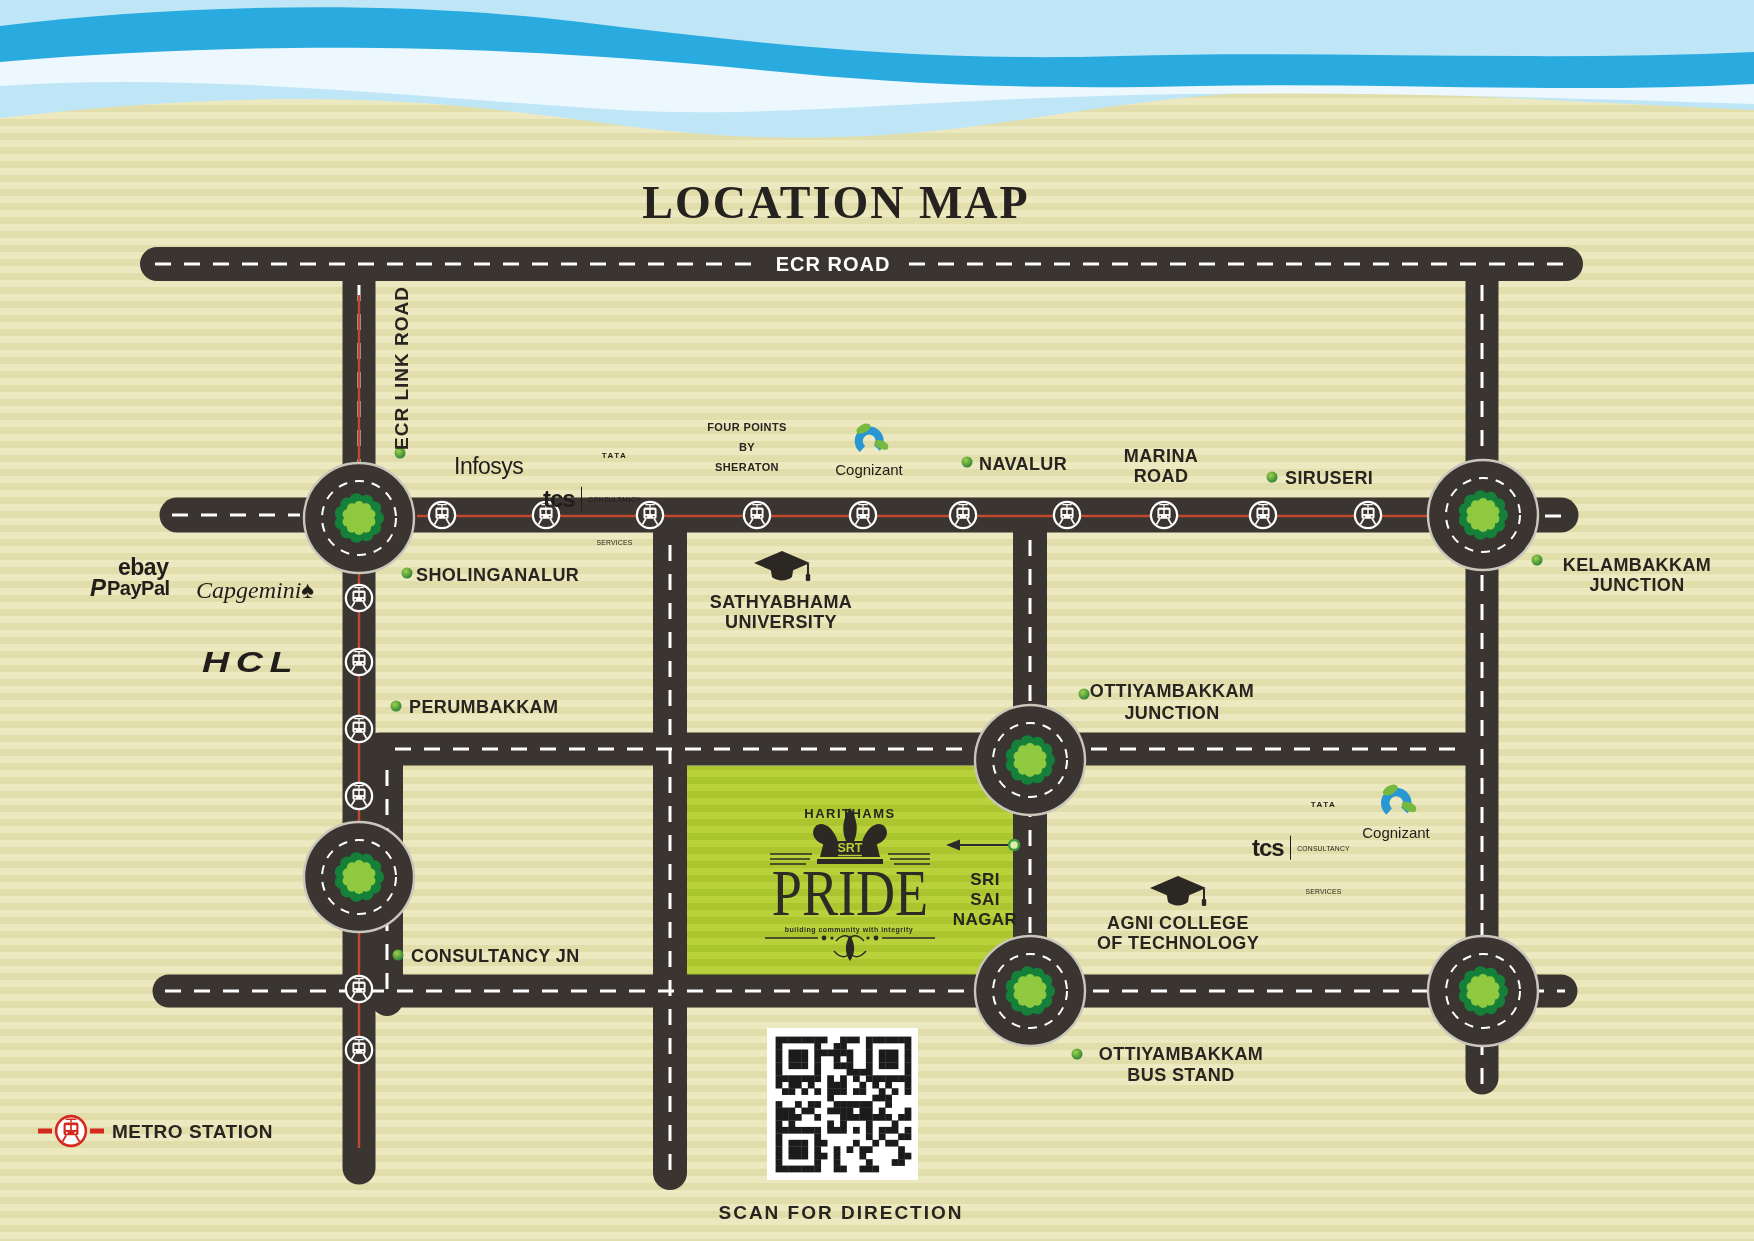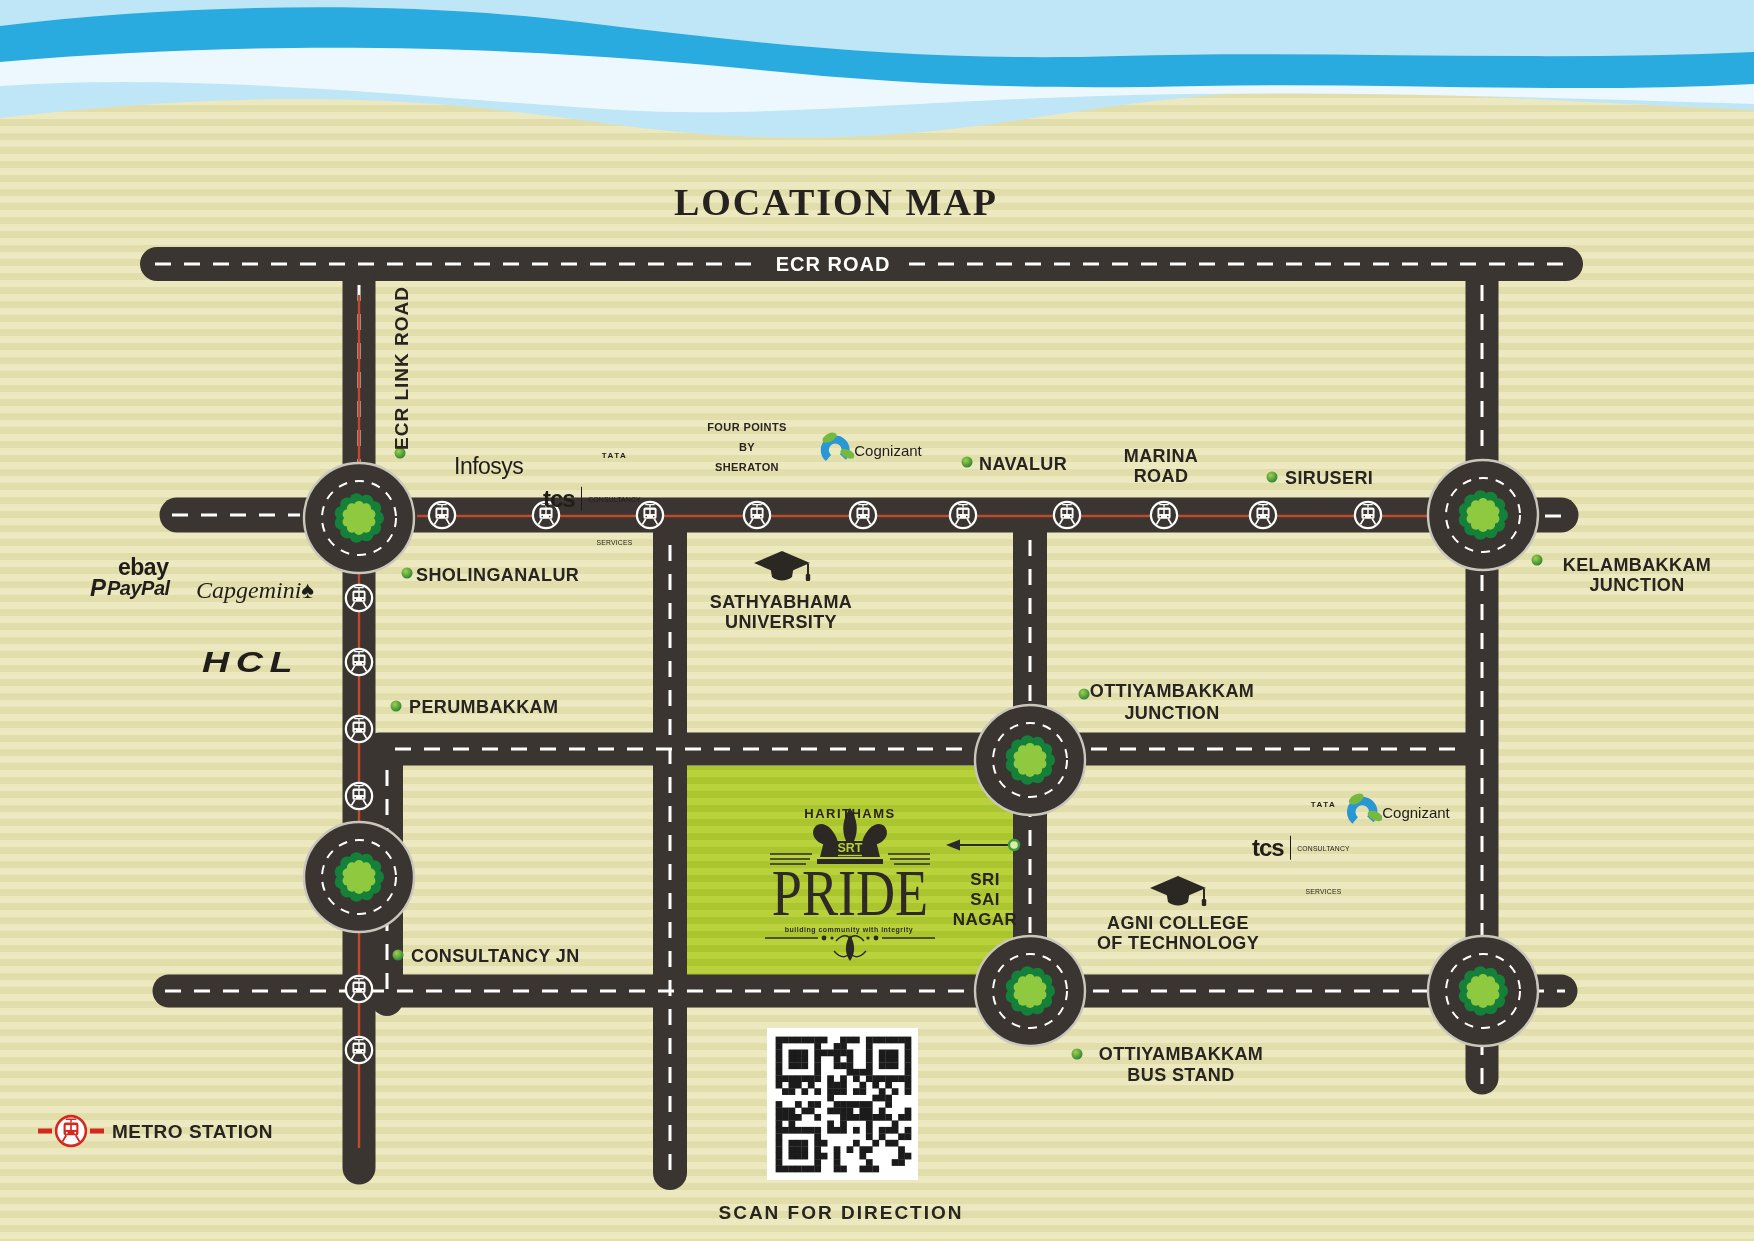--- a/index.html
+++ b/index.html
@@ -9,44 +9,44 @@
     font-family:"Liberation Sans",sans-serif;
   }
   svg.map{position:absolute;left:0;top:0;}
   .lbl{
     position:absolute;font-weight:bold;font-size:18px;color:#282420;
     letter-spacing:.4px;white-space:pre-line;line-height:21px;z-index:5;
   }
   .center{transform:translate(-50%,-50%);text-align:center;}
   .leftmid{transform:translate(0,-50%);}
   .title{
-    font-family:"Liberation Serif",serif;font-size:38px;letter-spacing:2px;
+    font-family:"Liberation Serif",serif;font-size:46px;letter-spacing:2px;
     color:#262220;font-weight:bold;white-space:nowrap;
   }
   .roadlbl{
     font-size:20px;color:#fff;background:#3a3531;padding:2px 14px;
     letter-spacing:1px;white-space:nowrap;
   }
   .vroadlbl{
     transform:translate(-50%,-50%) rotate(-90deg);font-size:19px;
     letter-spacing:1px;white-space:nowrap;
   }
   .logo{position:absolute;z-index:5;color:#201d1a;}
   .infosys{font-size:23px;letter-spacing:-.5px;transform:translate(0,-50%);}
   .tcswrap{display:flex;align-items:center;transform:translate(0,-50%);margin-top:32px;}
   .tcs{font-size:24px;font-weight:bold;letter-spacing:-1px;line-height:22px;}
   .tcsdiv{width:1.5px;height:24px;background:#201d1a;margin:0 6px;}
   .tcsfull{display:flex;flex-direction:column;text-align:center;line-height:7.5px;gap:36px;}
   .tcsfull b{font-size:8px;letter-spacing:1.5px;font-style:normal;}
   .tcsfull i{font-size:6.8px;font-style:normal;letter-spacing:.2px;}
-  .cogwrap{display:flex;align-items:center;transform:translate(-50%,-50%);}
+  .cogwrap{display:flex;flex-direction:column;align-items:center;transform:translate(-50%,-50%);}
   .cogtext{font-size:15px;margin-top:1px;}
   .ebay{font-size:23px;font-weight:bold;letter-spacing:-.5px;transform:translate(0,-50%);}
   .paypalwrap{display:flex;align-items:center;transform:translate(0,-50%);}
-  .paypal{font-size:20px;font-weight:bold;font-style:italic;letter-spacing:-.5px;}
+  .paypal{font-size:20px;font-weight:bold;letter-spacing:-.5px;}
   .ppmark{font-size:24px;font-weight:bold;font-style:italic;margin-right:1px;}
   .capgemini{font-size:24px;font-style:italic;font-family:"Liberation Serif",serif;transform:translate(0,-50%);}
   .hcl{font-size:29px;font-weight:bold;font-style:italic;letter-spacing:5px;
        transform:translate(0,-50%) scaleX(1.3);transform-origin:left center;}
   .brand{font-size:13px;letter-spacing:1.5px;}
   .pride{
     font-family:"Liberation Serif",serif;font-size:66px;font-weight:normal;
     color:#2e2a25;transform:translate(-50%,-50%) scaleX(.82);letter-spacing:0;
   }
   .tagline{font-size:7px;letter-spacing:.5px;font-weight:bold;color:#2e2a25;}

